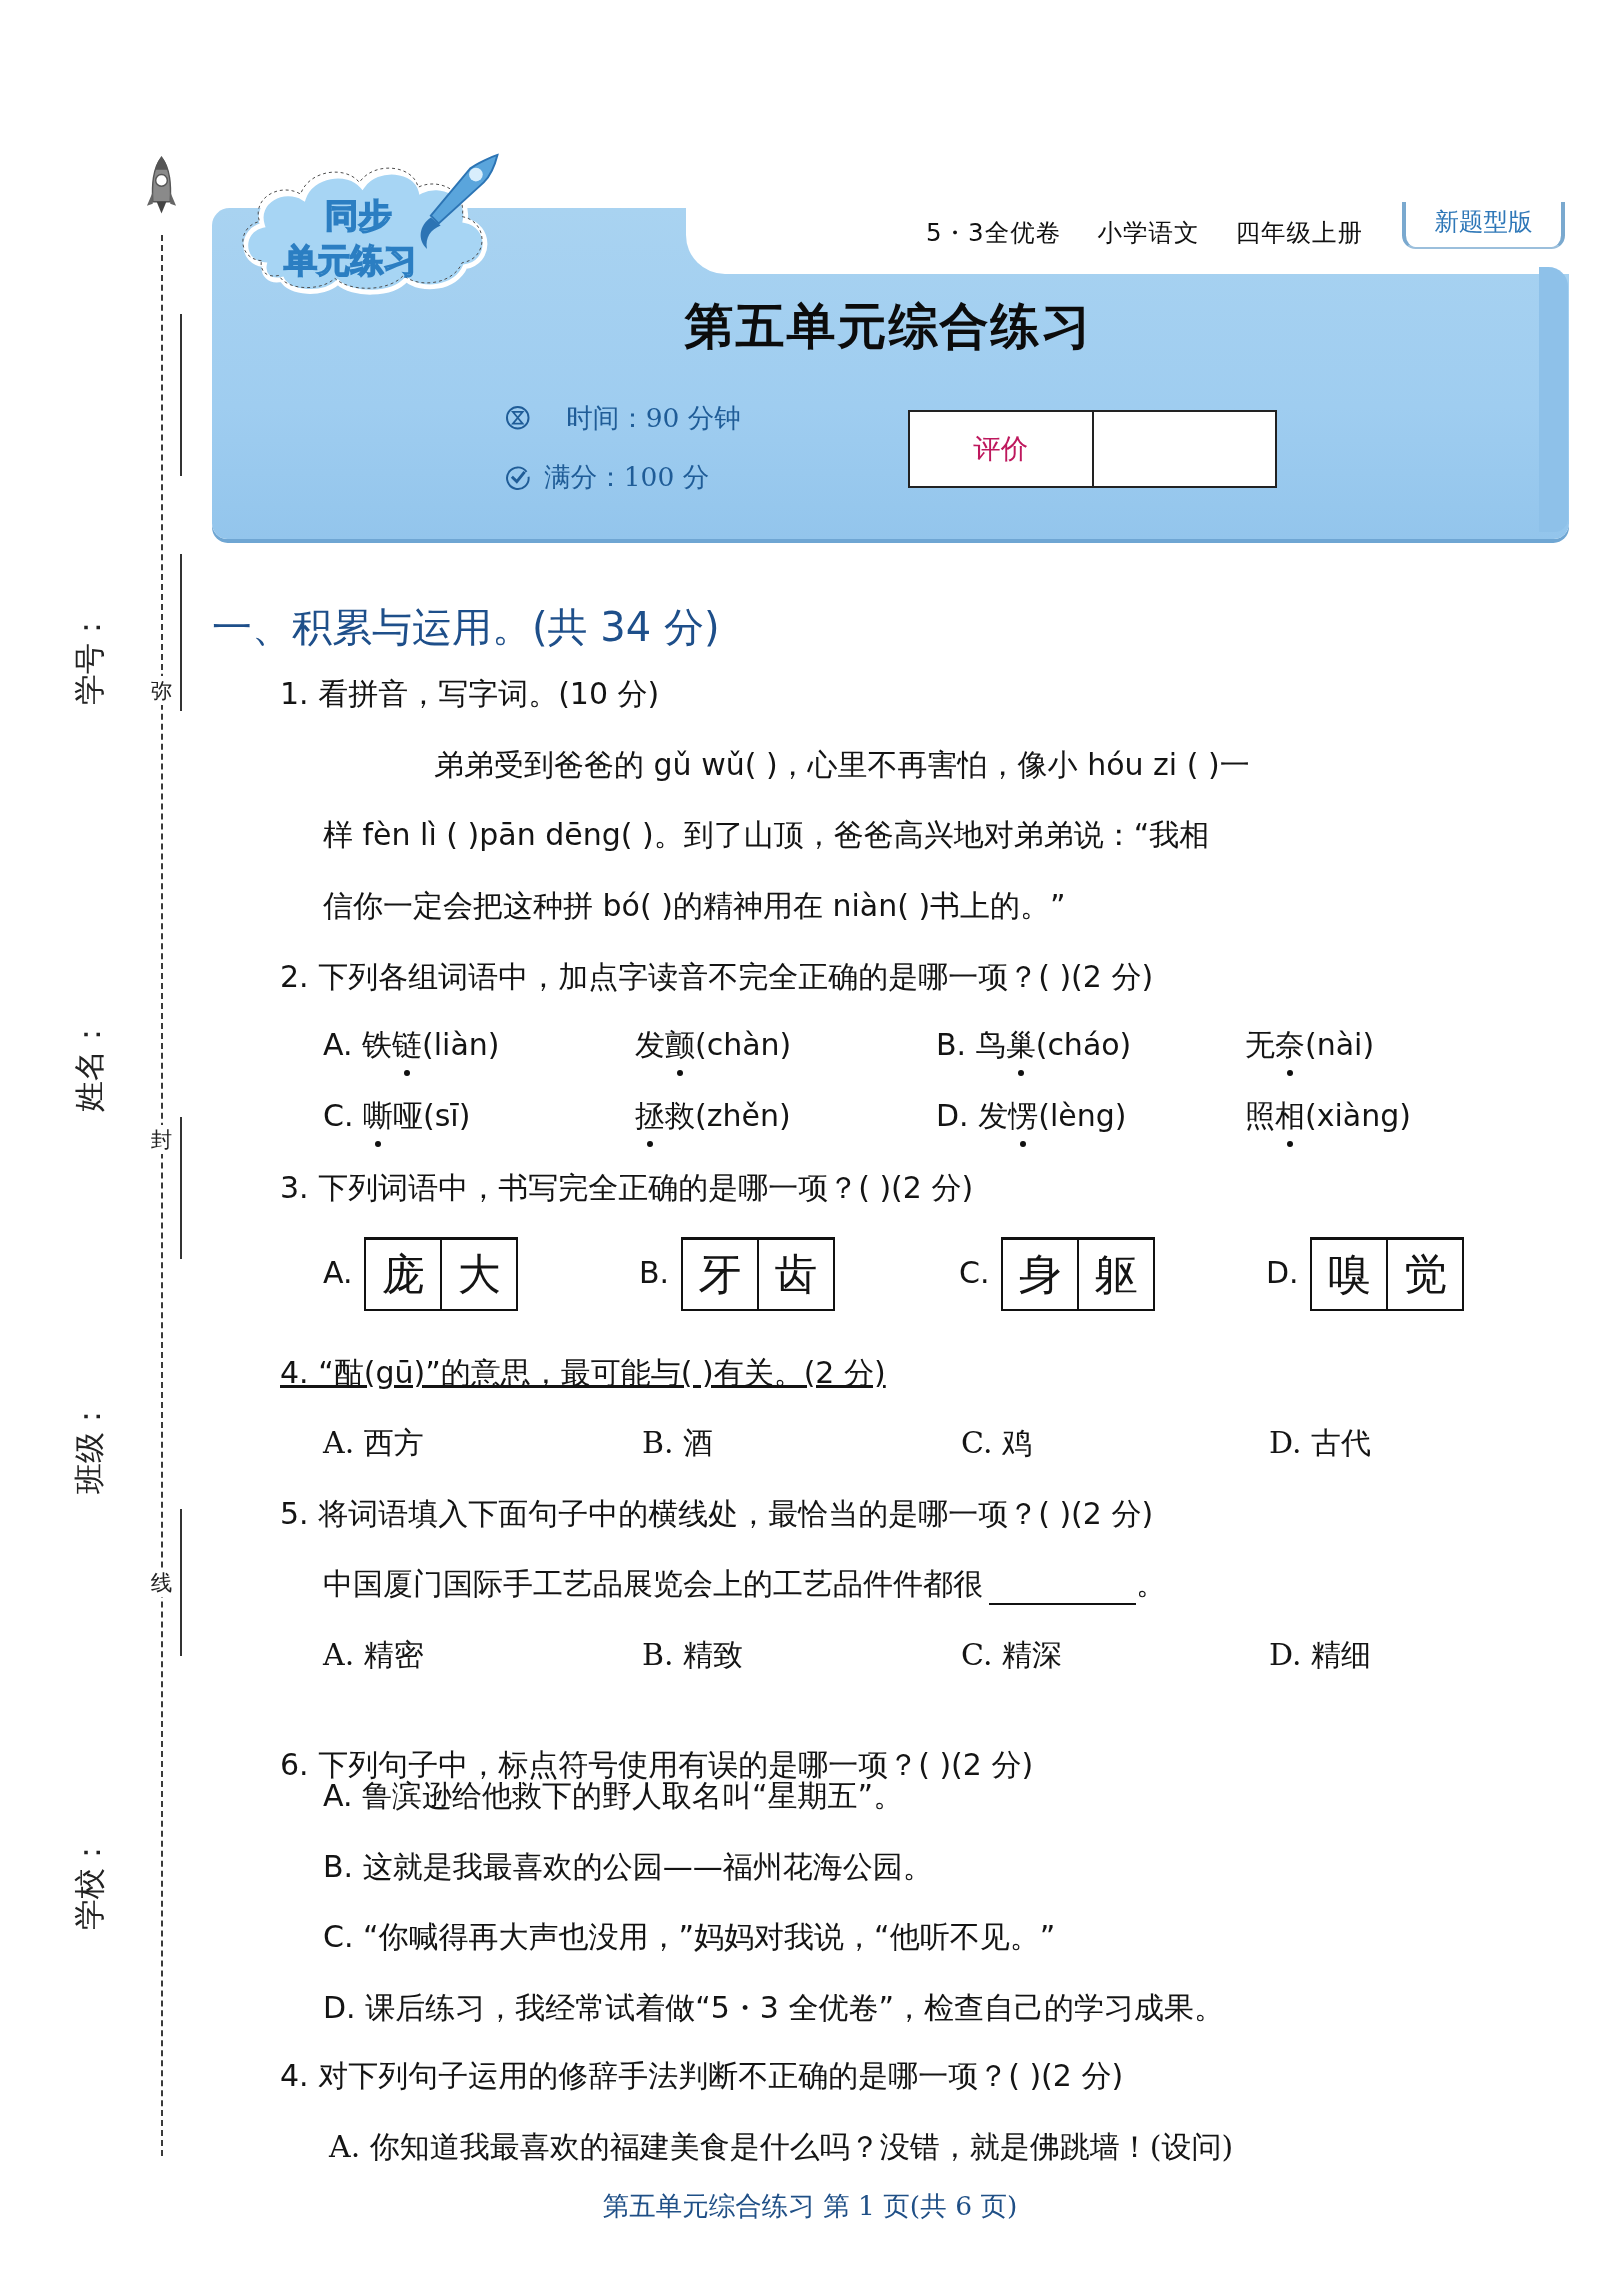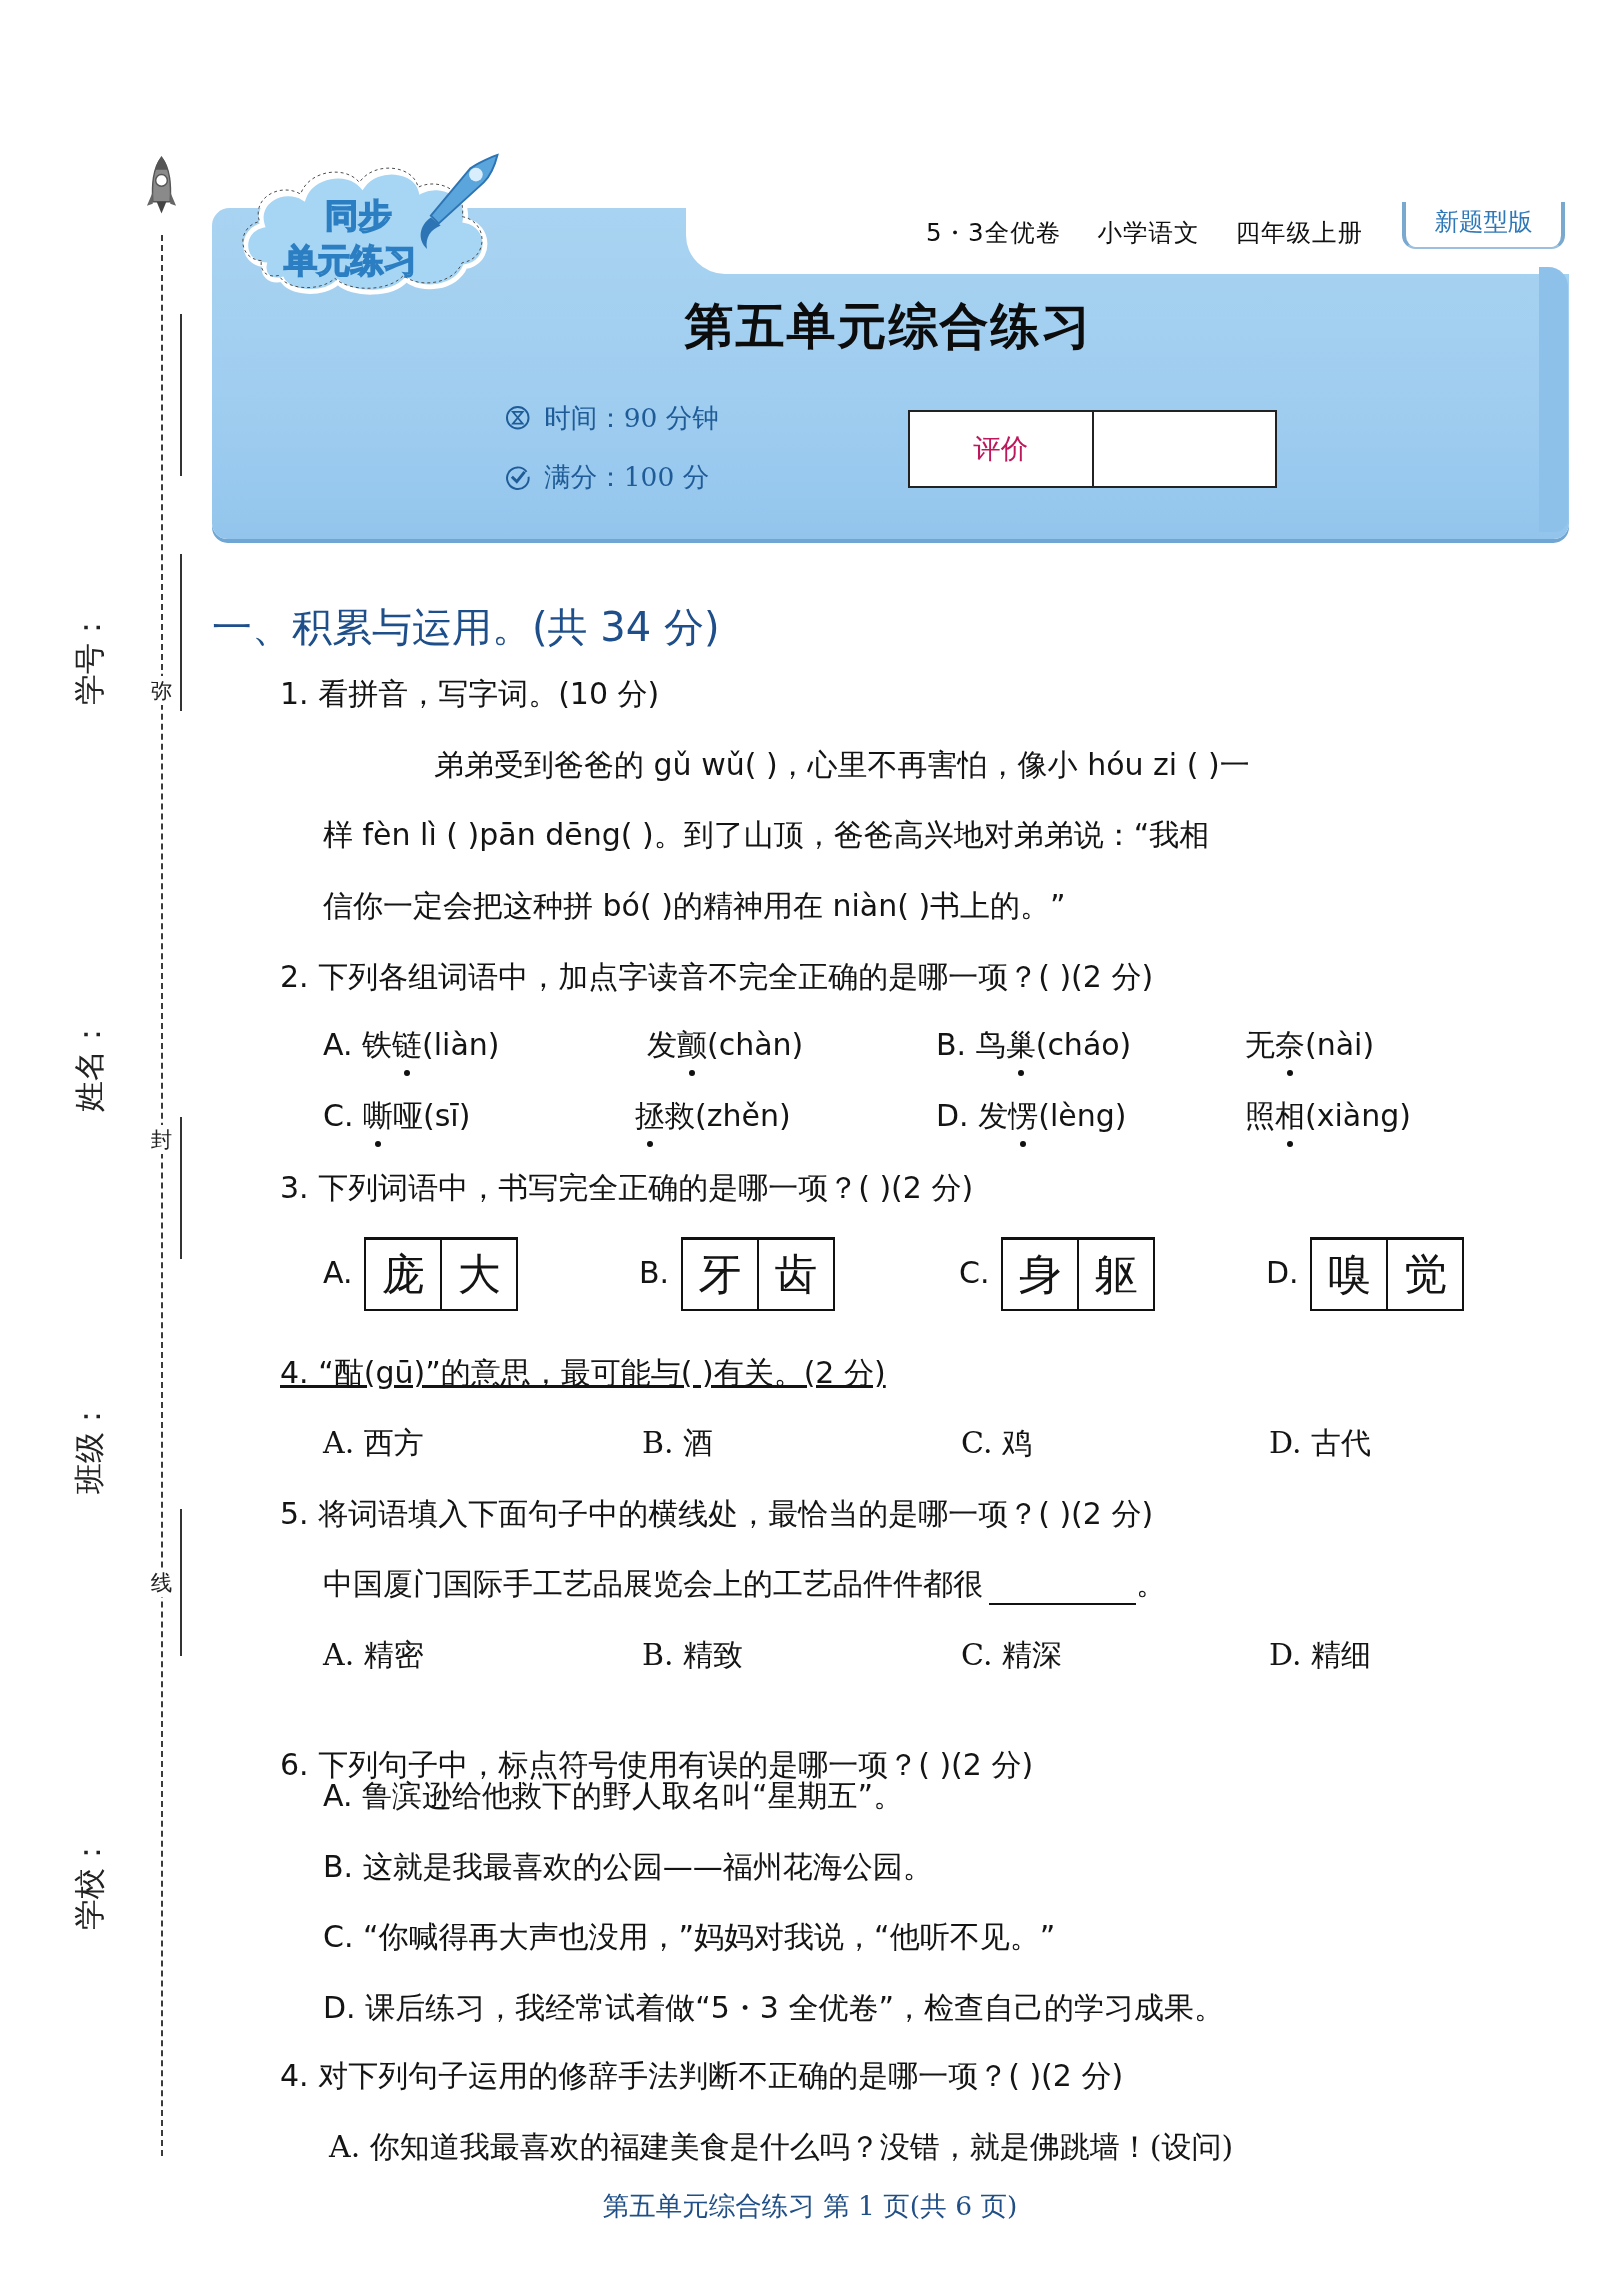--- a/index.html
+++ b/index.html
@@ -111,21 +111,21 @@
 
 <div class="abs series-info">
   <span>5・3全优卷</span>
   <span>小学语文</span>
   <span>四年级上册</span>
 </div>
 <div class="abs badge">新题型版</div>
 
 <div class="abs main-title">第五单元综合练习</div>
 
-<div class="abs meta-row" style="top:400px;">
+<div class="abs meta-row" style="top:400px;gap:22px;">
   <svg class="ic" viewBox="0 0 26 26">
     <circle cx="13" cy="13" r="11" fill="none" stroke="#1f5c97" stroke-width="2"></circle>
     <path d="M8 7 H18 L13 13 L18 19 H8 L13 13 Z" fill="none" stroke="#1f5c97" stroke-width="1.8"></path>
   </svg>
   <span>时间：90 分钟</span>
 </div>
 <div class="abs meta-row" style="top:459px;">
   <svg class="ic" viewBox="0 0 26 26">
     <path d="M22 8 A11 11 0 1 0 24 13" fill="none" stroke="#1f5c97" stroke-width="2"></path>
     <path d="M7 13 L12 18 L20 8" fill="none" stroke="#1f5c97" stroke-width="3"></path>
@@ -142,21 +142,21 @@
 
 <div class="abs q" style="top:674px;">1. 看拼音，写字词。(10 分)</div>
 <div class="abs line" style="top:745px;left:397px;margin-left:37px;">弟弟受到爸爸的 gǔ wǔ(        )，心里不再害怕，像小 hóu zi (        )一</div>
 <div class="abs line" style="top:815px;">样 fèn lì (        )pān dēng(        )。到了山顶，爸爸高兴地对弟弟说：“我相</div>
 <div class="abs line" style="top:886px;">信你一定会把这种拼 bó(     )的精神用在 niàn(     )书上的。”</div>
 
 <div class="abs q" style="top:957px;">2. 下列各组词语中，加点字读音不完全正确的是哪一项？(      )(2 分)</div>
 <div class="opt" style="left:323px;top:1025px;">
   <span>A.</span> <span>铁</span><span class="dot">链</span><span>(liàn)</span>
 </div>
-<div class="opt" style="left:635px;top:1025px;margin-left:12px;">
+<div class="opt" style="left:635px;top:1025px;">
   <span>发</span><span class="dot">颤</span><span>(chàn)</span>
 </div>
 <div class="opt" style="left:936px;top:1025px;">
   <span>B.</span> <span>鸟</span><span class="dot">巢</span><span>(cháo)</span>
 </div>
 <div class="opt" style="left:1245px;top:1025px;">
   <span>无</span><span class="dot">奈</span><span>(nài)</span>
 </div>
 <div class="opt" style="left:323px;top:1096px;">
   <span>C.</span> <span class="dot">嘶</span><span>哑</span><span>(sī)</span>

